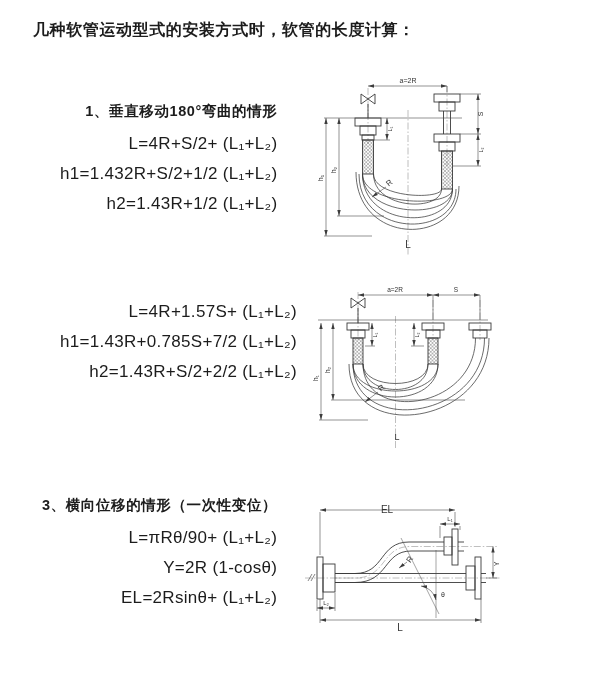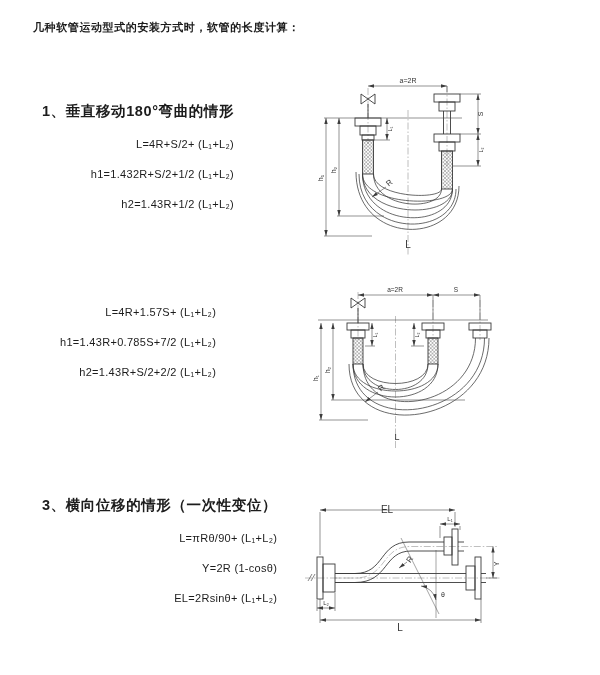--- a/index.html
+++ b/index.html
@@ -1,28 +1,28 @@
 <!DOCTYPE html>
 <html><head>
 <meta charset="utf-8">
 <style>
   html,body{margin:0;padding:0;}
   body{
     width:600px;height:675px;background:#ffffff;position:relative;overflow:hidden;
     font-family:"Liberation Sans","DejaVu Sans",sans-serif;color:#1c1c1c;
   }
   .title{
-    position:absolute;left:33px;top:20px;font-size:11px;font-weight:bold;letter-spacing:.6px;
+    position:absolute;left:33px;top:20px;font-size:16px;font-weight:bold;letter-spacing:.6px;
   }
   .sec{position:absolute;left:42px;text-align:right;}
   #sec1{top:102px}
   #sec2{top:297px}
   #sec3{top:496px}
   .heading{font-size:14.5px;font-weight:bold;letter-spacing:.6px;margin-bottom:8px;}
-  .formula{font-size:11px;margin-left:18px;height:30px;line-height:30px;letter-spacing:.3px;white-space:nowrap;}
+  .formula{font-size:17px;margin-left:18px;height:30px;line-height:30px;letter-spacing:.3px;white-space:nowrap;}
   svg.diagram{position:absolute;overflow:visible;}
   #d1{left:312px;top:66px;width:195px;height:196px}
   #d2{left:310px;top:280px;width:195px;height:175px}
   #d3{left:303px;top:500px;width:202px;height:142px}
   svg text{font-family:"Liberation Sans","DejaVu Sans",sans-serif;fill:#333;}
 </style>
 </head>
 <body>
 
 <div class="title">几种软管运动型式的安装方式时，软管的长度计算：</div>

